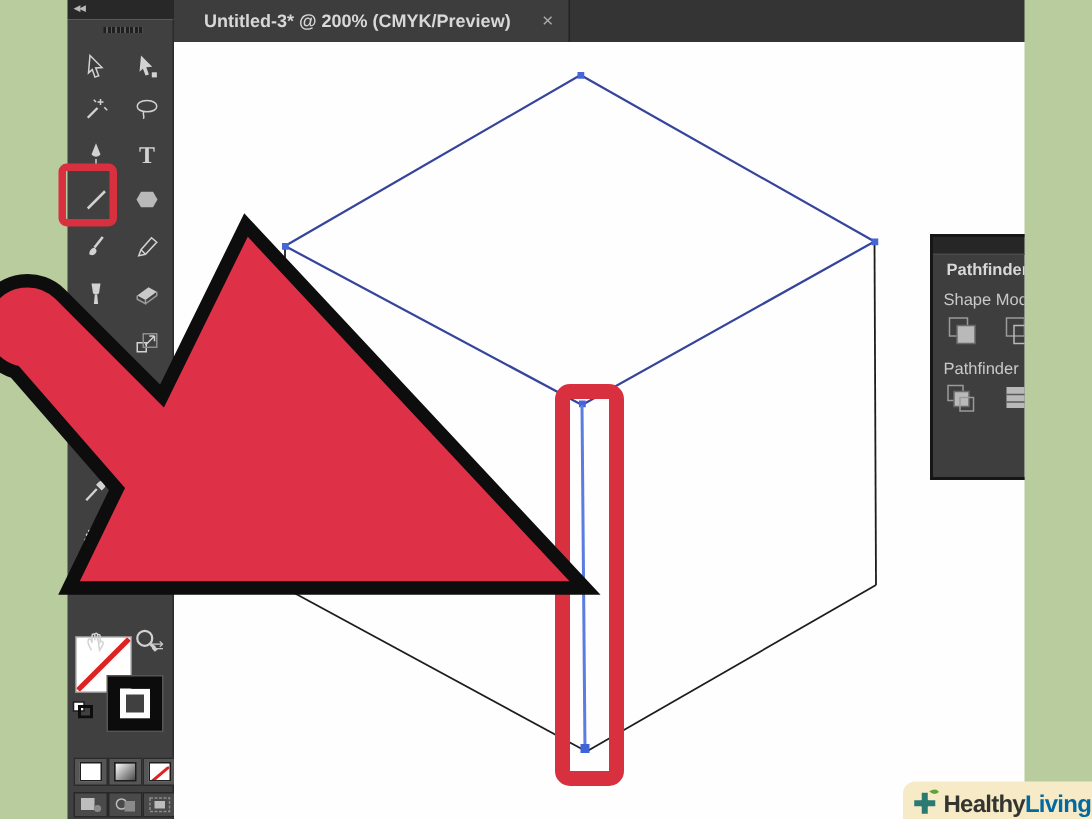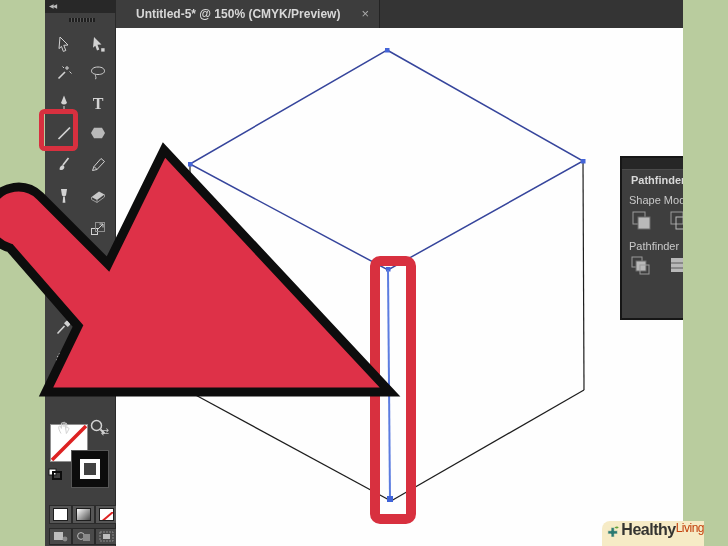--- a/index.html
+++ b/index.html
@@ -75,25 +75,25 @@
     display:block;padding:4px 0 2px 9px;font-size:11px;font-weight:bold;color:#d8d8d8;white-space:nowrap;
   }
   .pf-label{
     display:block;padding:6px 0 2px 7px;font-size:11px;color:#c9c9c9;white-space:nowrap;
   }
   .pf-iconrow{position:relative;height:26px;}
   .pf-icon{position:absolute;top:1px;width:24px;height:24px;}
 
   
   #watermark{
-    left:602px;top:521px;width:102px;height:25px;background:#f6ebc6;
-    border-radius:8px 0 0 0;display:flex;align-items:flex-start;padding-left:4px;box-sizing:border-box;
+    left:602px;top:521px;width:126px;height:25px;background:#f6ebc6;
+    border-radius:8px 0 0 0;display:flex;align-items:flex-end;padding-left:4px;box-sizing:border-box;
   }
   #watermark .b{font-size:16px;font-weight:bold;color:#343431;letter-spacing:-0.5px;}
-  #watermark .l{font-size:12px;color:#c2410c;letter-spacing:-0.5px;}
+  #watermark .l{font-size:16px;color:#0369a1;letter-spacing:-0.5px;font-weight:bold;}
 
   
   #overlay{left:0;top:0;width:728px;height:546px;pointer-events:none;z-index:40;}
 </style>
 </head>
 <body>
 
 <div class="abs" id="toolbar-header">
   <span>◀◀</span>
 </div>
@@ -261,21 +261,21 @@
     <div class="tool-cell" style="left: 37px; top: 399px;">
       <svg width="20" height="20" viewBox="0 0 20 20">
         <circle cx="8.5" cy="8.5" r="5" fill="none" stroke="#d2d2d2" stroke-width="1.5"></circle>
         <path d="M12.4 12.4 L16.5 16.5" stroke="#d2d2d2" stroke-width="2"></path>
       </svg>
     </div>
   </div>
 
 <div class="abs" id="tabbar">
   <div id="doc-tab">
-    <span class="title">Untitled-5* @ 150% (CMYK/Preview)</span>
+    <span class="title">Untitled-3* @ 200% (CMYK/Preview)</span>
     <span id="tab-close">×</span>
   </div>
 </div>
 
 <div class="abs" id="canvas"></div>
 
 <div class="abs" id="pathfinder-panel">
   <div id="pf-header"></div>
   <span class="pf-title">Pathfinder</span>
   <span class="pf-label">Shape Modes</span>

